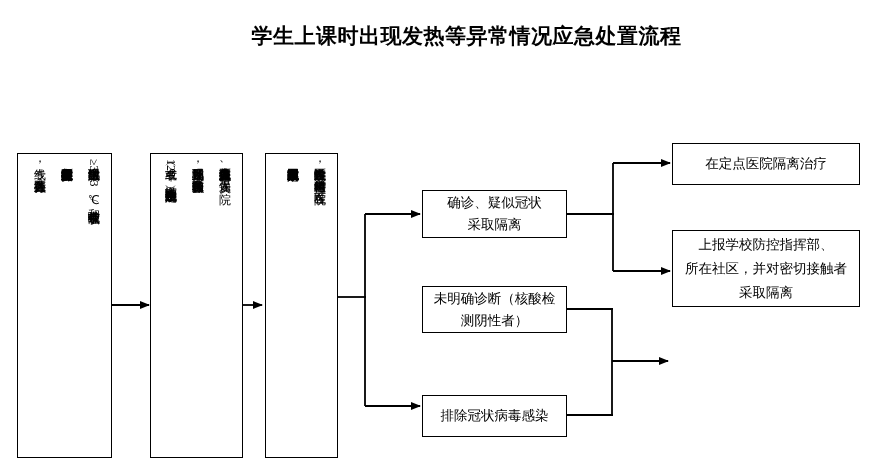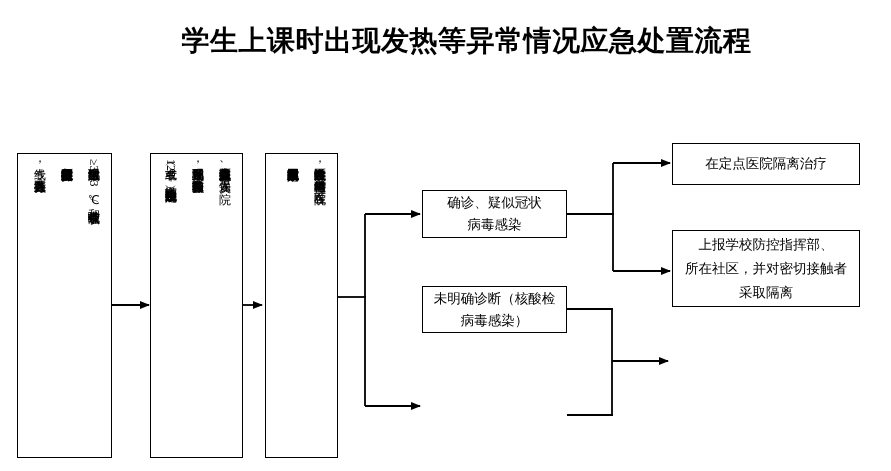--- a/index.html
+++ b/index.html
@@ -20,21 +20,21 @@
     position: absolute;
     top: 22px;
     left: 0;
     width: 100%;
     box-sizing: border-box;
     padding-left: 42px;
     margin: 0;
     text-align: center;
     font-family: "Liberation Sans", sans-serif;
     font-weight: bold;
-    font-size: 28px;
+    font-size: 21px;
     letter-spacing: 0.5px;
     color: #000000;
   }
   .node {
     position: absolute;
     box-sizing: border-box;
     border: 1.5px solid #000000;
     background: #ffffff;
     white-space: pre-line;
     color: #000000;
@@ -108,25 +108,26 @@
 专线，等待医务人员处置</div>
 
   <div class="node v-node" style="left:150px; top:153px; width:93px; height:305px;">应急处置值班人员安排医务人员、安保人员、院
 系辅导员到现场处置，医务人员和辅导员随转诊
 车（或者120车辆）送 学生到定点医院就诊</div>
 
   <div class="node v-node" style="left:265px; top:153px; width:73px; height:305px;">发热学生通过医院检查，需等待检查结果时，可在医院
 留置观察或回学校在指定位置留置观察</div>
 
   <div class="node h-node" style="left:422px; top:190px; width:145px; height:48px;">确诊、疑似冠状
-病毒感染</div>
+采取隔离</div>
 
   <div class="node h-node" style="left:422px; top:286px; width:145px; height:47px;">未明确诊断（核酸检
-病毒感染）</div>
+测阴性者）</div>
 
+  <div class="node h-node" style="left:422px; top:395px; width:145px; height:42px;">排除冠状病毒感染</div>
 
   <div class="node h-node" style="left:672px; top:143px; width:188px; height:42px;">在定点医院隔离治疗</div>
 
   <div class="node h-node lines3" style="left:672px; top:218px; width:188px; height:77px;margin-top:12px;">上报学校防控指挥部、
 所在社区，并对密切接触者
 采取隔离</div>
 
 
 </div>
 

